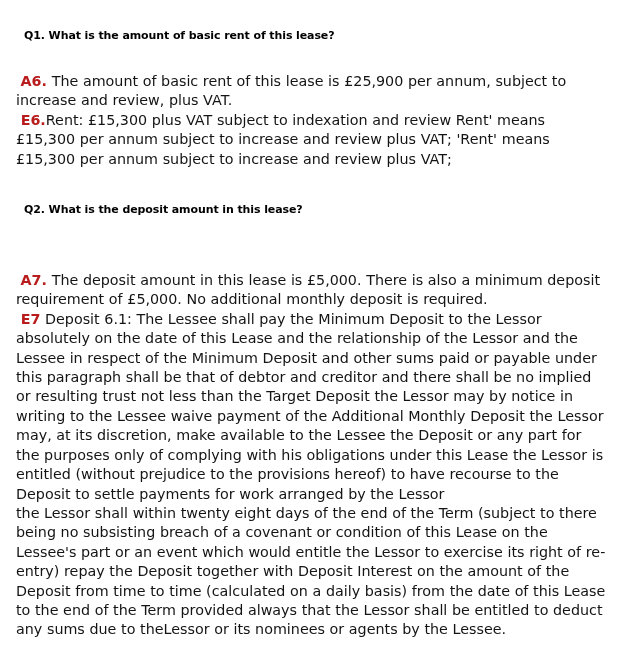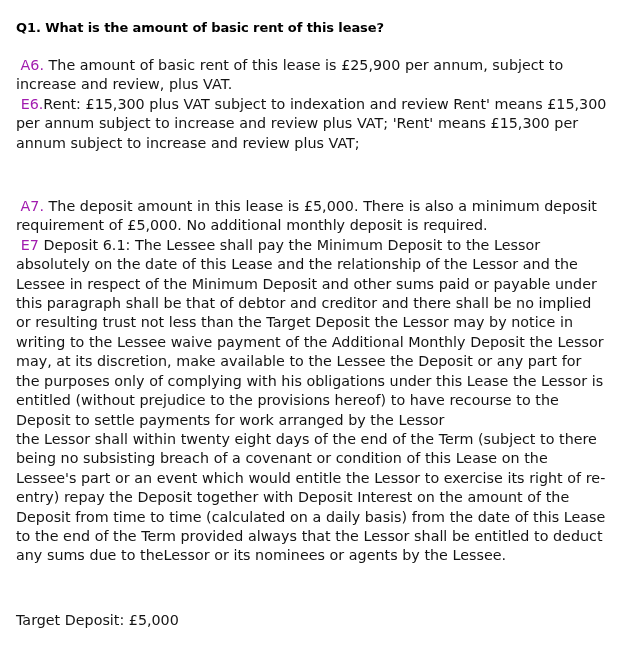--- a/index.html
+++ b/index.html
@@ -17,42 +17,42 @@
     -webkit-font-smoothing: antialiased;
   }
   .page {
     box-sizing: border-box;
     width: 635px;
     height: 664px;
     padding: 0 27px 0 16px;
     background: #ffffff;
   }
   .q-heading {
-    font-size: 13px;
+    font-size: 11px;
     font-weight: bold;
     line-height: 19px;
     letter-spacing: -0.1px;
     color: #000000;
-    margin: 0;
+    margin: 8px;
   }
   #q1-heading { padding-top: 18px; }
   #q2-heading { padding-top: 23px; }
   .answer-block {
     font-size: 14.3px;
     line-height: 19.4px;
     color: #141414;
     margin: 0;
     text-align: left;
     word-spacing: 0.1px;
   }
   #q1-answer { padding-top: 19px; }
   #q2-answer { padding-top: 44px; }
   .lbl {
-    font-weight: normal;
-    color: #a21caf;
+    font-weight: bold;
+    color: #b91c1c;
     margin-top: 15px;
   }
   .indent {
     
     white-space: pre;
   }
   .summary {
     font-size: 14.3px;
     line-height: 19.4px;
     color: #141414;
@@ -66,20 +66,21 @@
 
 <div class="page">
 
   <h2 class="q-heading" id="q1-heading">Q1. What is the amount of basic rent of this lease?</h2>
 
   <p class="answer-block" id="q1-answer">
     <span class="indent"> </span><span class="lbl">A6.</span><span> The amount of basic rent of this lease is £25,900 per annum, subject to increase and review, plus VAT.</span><br>
     <span class="indent"> </span><span class="lbl">E6.</span><span>Rent: £15,300 plus VAT subject to indexation and review Rent' means £15,300 per annum subject to increase and review plus VAT; 'Rent' means £15,300 per annum subject to increase and review plus VAT;</span>
   </p>
 
+  <h2 class="q-heading" id="q2-heading">Q2. What is the deposit amount in this lease?</h2>
 
   <p class="answer-block" id="q2-answer">
     <span class="indent"> </span><span class="lbl">A7.</span><span> The deposit amount in this lease is £5,000. There is also a minimum deposit requirement of £5,000. No additional monthly deposit is required.</span><br>
     <span class="indent"> </span><span class="lbl">E7</span><span> Deposit 6.1: The Lessee shall pay the Minimum Deposit to the Lessor absolutely on the date of this Lease and the relationship of the Lessor and the Lessee in respect of the Minimum Deposit and other sums paid or payable under this paragraph shall be that of debtor and creditor and there shall be no implied or resulting trust not less than the Target Deposit the Lessor may by notice in writing to the Lessee waive payment of the Additional Monthly Deposit the Lessor may, at its discretion, make available to the Lessee the Deposit or any part for the purposes only of complying with his obligations under this Lease the Lessor is entitled (without prejudice to the provisions hereof) to have recourse to the Deposit to settle payments for work arranged by the Lessor</span><br><span> the Lessor shall within twenty eight days of the end of the Term (subject to there being no subsisting breach of a covenant or condition of this Lease on the Lessee's part or an event which would entitle the Lessor to exercise its right of re-entry) repay the Deposit together with Deposit Interest on the amount of the Deposit from time to time (calculated on a daily basis) from the date of this Lease to the end of the Term provided always that the Lessor shall be entitled to deduct any sums due to theLessor or its nominees or agents by the Lessee.</span>
   </p>
 
   <div class="summary">
     <div>Target Deposit: £5,000</div>
 
   </div>

